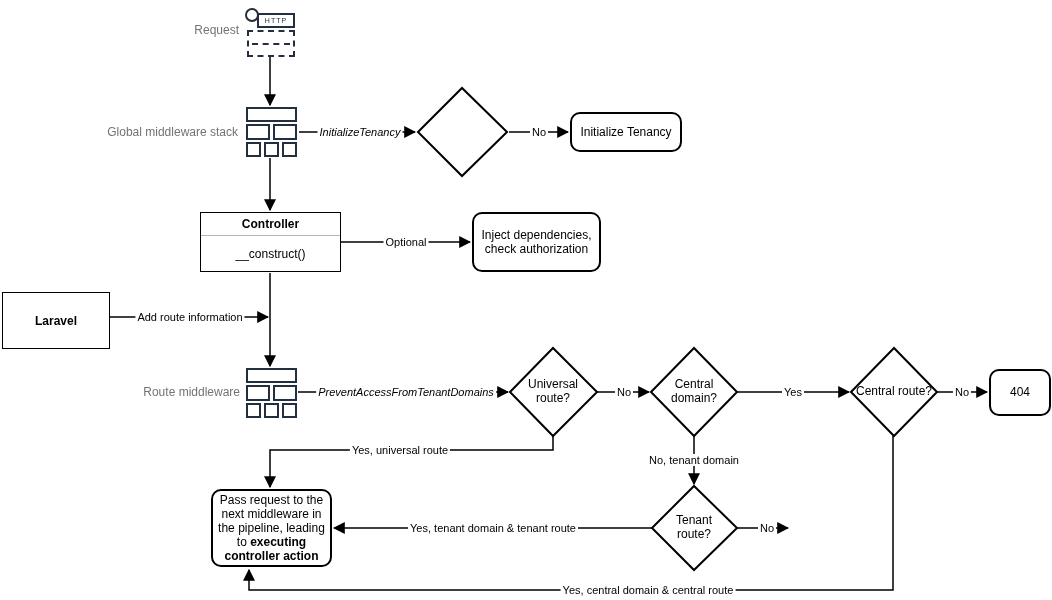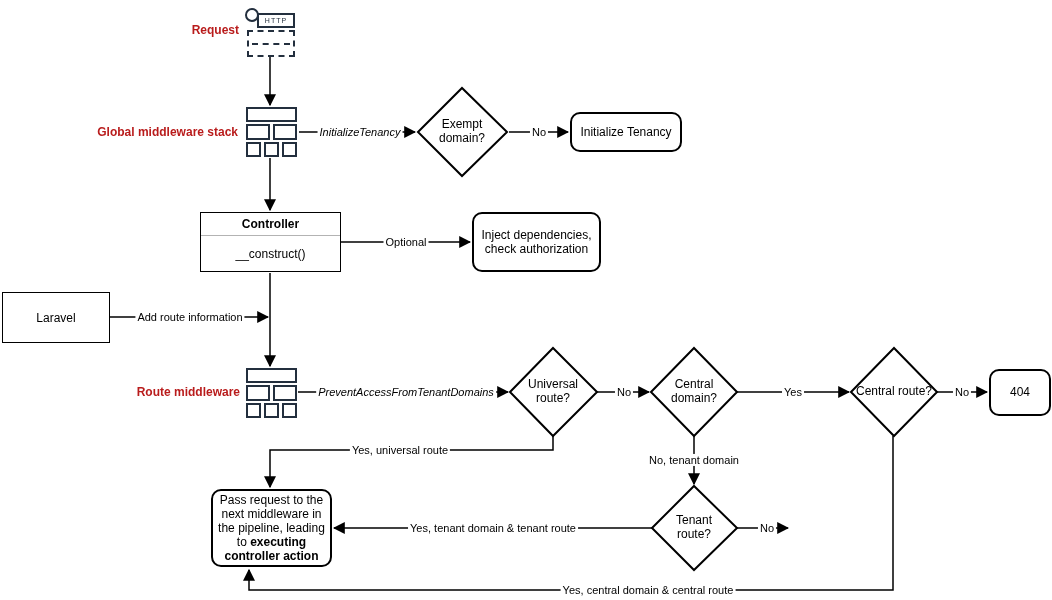--- a/index.html
+++ b/index.html
@@ -14,21 +14,21 @@
     display:flex;align-items:center;justify-content:center;
     text-align:center;font-size:12px;line-height:1.2;padding:2px 4px;
   }
   .plainrect{border:1.5px solid #000;display:flex;align-items:center;justify-content:center;font-size:12px;}
   .edge-label{
     position:absolute;transform:translate(-50%,-50%);
     background:#fff;padding:0 2px;font-size:11px;white-space:nowrap;line-height:1.1;
   }
   .italic{font-style:italic;}
   .node-label{
-    position:absolute;font-weight:bold;font-size:12px;color:#b91c1c;text-align:right;line-height:1.1;
+    position:absolute;font-weight:normal;font-size:12px;color:#737373;text-align:right;line-height:1.1;
   }
   .diamond-label{
     position:absolute;display:flex;align-items:center;justify-content:center;
     text-align:center;font-size:12px;line-height:1.15;
   }
   
   .controller{left:200px;top:212px;width:141px;height:60px;border:1.5px solid #000;display:flex;flex-direction:column;}
   .controller-title{height:22px;display:flex;align-items:center;justify-content:center;font-weight:bold;font-size:12px;border-bottom:1px solid #b3b3b3;}
   .controller-member{flex:1;display:flex;align-items:center;justify-content:center;font-size:12px;}
   
@@ -101,32 +101,31 @@
         <div class="mw-cell mw-mid"></div>
       </div>
     <div class="mw-row">
         <div class="mw-cell mw-bot"></div>
         <div class="mw-cell mw-bot"></div>
         <div class="mw-cell mw-bot"></div>
       </div>
   </div>
   <div class="node-label" style="left:38px;top:126px;width:200px;">Global middleware stack</div>
 
-  <div class="diamond-label" style="left:427px;top:106px;width:70px;height:52px;">Exempt domain?</div>
 
   <div class="shape rounded" style="left:570px;top:112px;width:112px;height:40px;">Initialize Tenancy</div>
 
   <div class="shape controller">
     <div class="controller-title">Controller</div>
     <div class="controller-member">__construct()</div>
   </div>
 
   <div class="shape rounded" style="left:472px;top:212px;width:129px;height:60px;">Inject dependencies, check authorization</div>
 
-  <div class="shape plainrect" style="left:2px;top:292px;width:108px;height:51px;">Laravel</div>
+  <div class="shape plainrect" style="left:2px;top:292px;width:108px;height:57px;font-weight:bold;">Laravel</div>
 
   <div class="mw-icon" style="left:246px;top:368px;">
     <div class="mw-row">
         <div class="mw-cell mw-top"></div>
       </div>
     <div class="mw-row">
         <div class="mw-cell mw-mid"></div>
         <div class="mw-cell mw-mid"></div>
       </div>
     <div class="mw-row">

